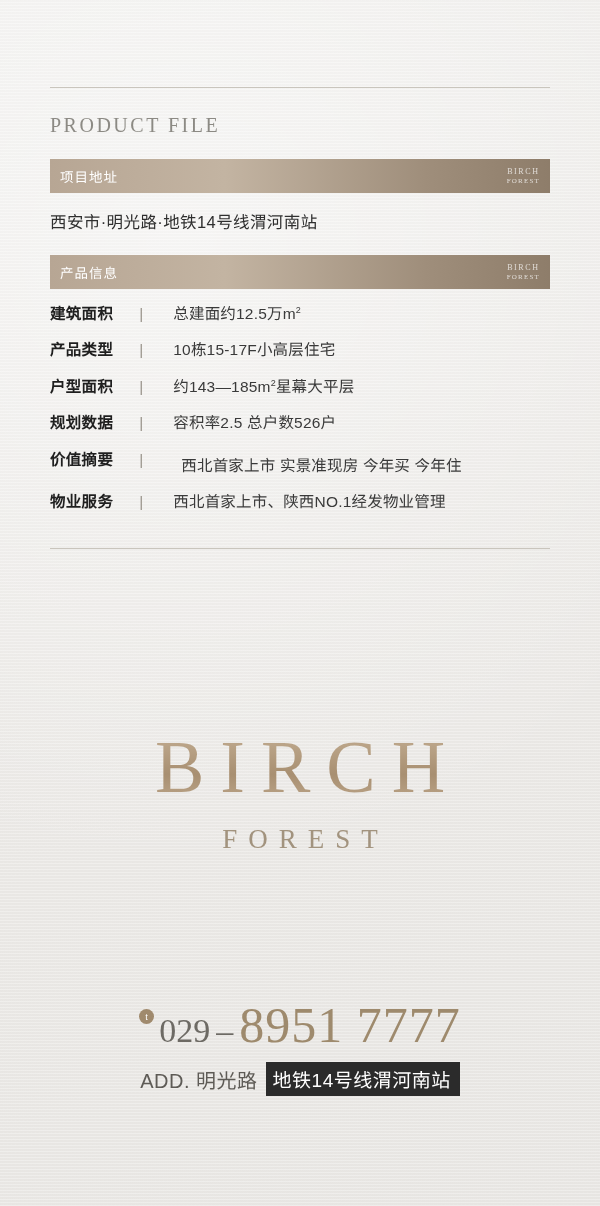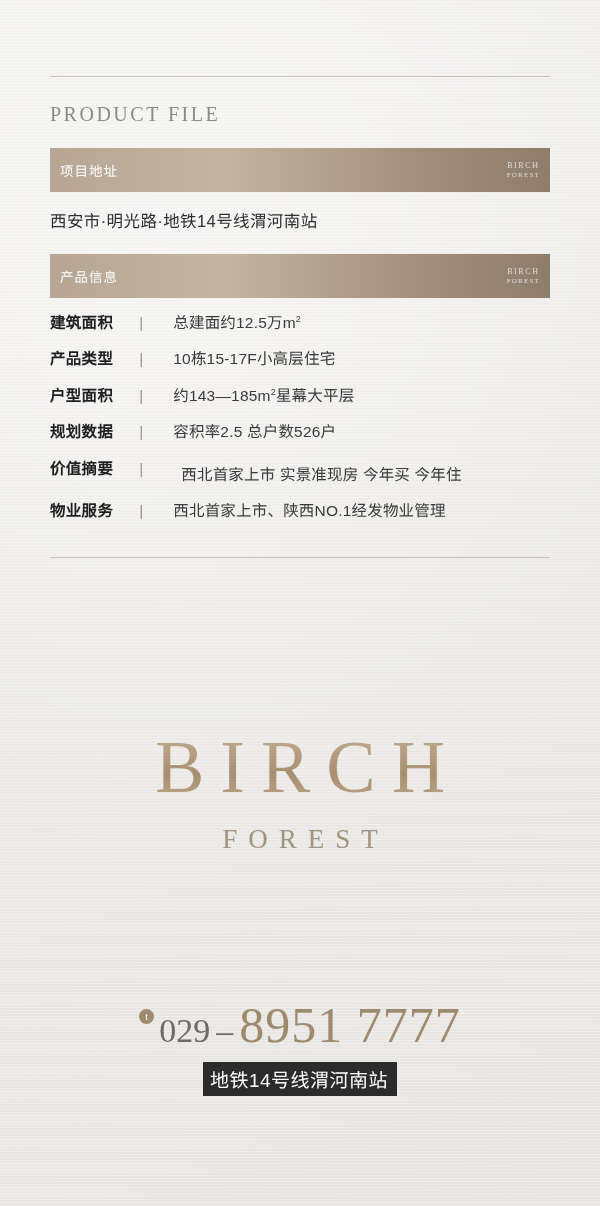--- a/index.html
+++ b/index.html
@@ -27,21 +27,21 @@
     position: absolute;
     inset: 0;
     background-image:
       repeating-linear-gradient(0deg, rgba(255,255,255,0.25) 0px, rgba(255,255,255,0.25) 1px, rgba(0,0,0,0.008) 1px, rgba(0,0,0,0.008) 3px),
       radial-gradient(circle at 30% 20%, rgba(255,255,255,0.5), rgba(255,255,255,0) 60%);
     pointer-events: none;
   }
 
   .content {
     position: relative;
-    padding: 4px 50px;
+    padding: 15px 50px;
     box-sizing: border-box;
   }
 
   .rule {
     height: 1px;
     background: #c9c5bd;
     width: 100%;
   }
   .rule-top { margin-top: 72px; }
   .rule-bottom { margin-top: 34px; }
@@ -57,21 +57,21 @@
   .title-cn {
     margin-top: 8px;
     font-size: 31px;
     font-weight: 700;
     letter-spacing: 1px;
     color: #262626;
   }
 
   .band {
     margin-top: 22px;
-    height: 44px;
+    height: 34px;
     background: linear-gradient(90deg, #b7a694 0%, #c3b4a2 35%, #9f8e7b 75%, #8e7d6a 100%);
     display: flex;
     align-items: center;
     justify-content: space-between;
     padding: 0 10px;
     box-sizing: border-box;
     position: relative;
   }
   .band-label {
     color: #ffffff;
@@ -298,17 +298,18 @@
   </div>
 
   <div class="footer">
     <div class="phone-row">
       <span class="tel-badge">t</span>
       <span class="phone-prefix">029</span>
       <span class="phone-dash">–</span>
       <span class="phone-main">8951 7777</span>
     </div>
     <div class="addr-row">
+      <span class="addr-text">ADD. 明光路</span>
       <span class="addr-tag">地铁14号线渭河南站</span>
     </div>
   </div>
 
 </div>
 
 </body></html>

